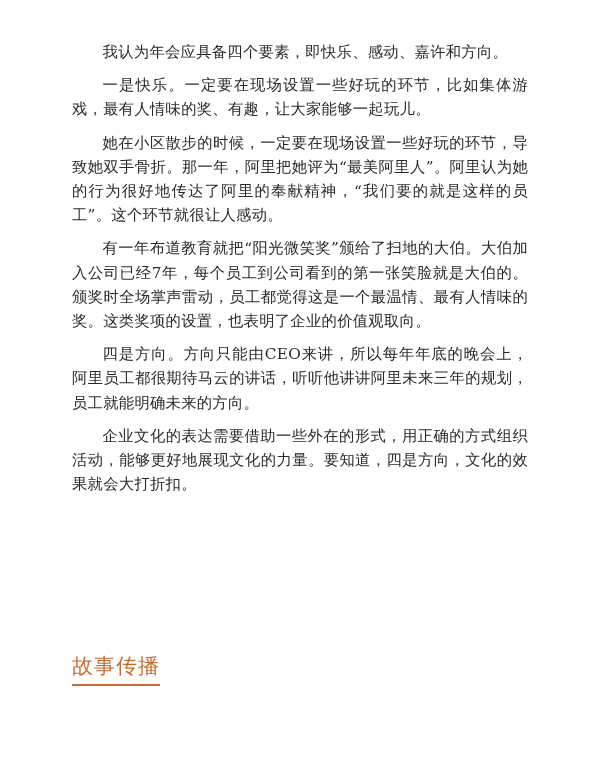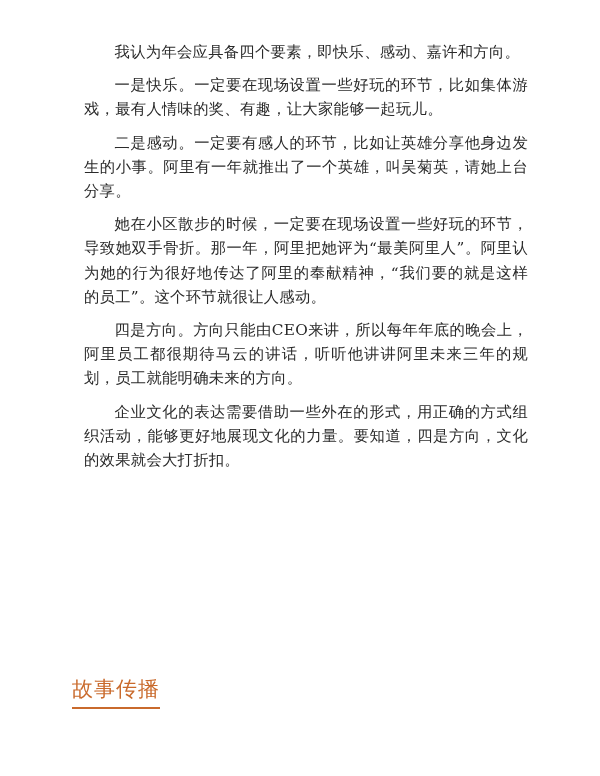--- a/index.html
+++ b/index.html
@@ -5,37 +5,37 @@
   html, body { margin: 0; padding: 0; background: #ffffff; }
   body { width: 600px; height: 776px; position: relative; overflow: hidden; }
   .page { position: absolute; left: 72px; top: 40px; width: 456px; }
   .para {
     font-family: "DejaVu Serif", "Liberation Serif", serif;
     font-size: 15.3px;
     line-height: 24.2px;
     color: #2a2a2a;
     text-indent: 2em;
     text-align: justify;
-    margin: 0 0 9px 12px;
+    margin: 0 0 9px 0;
     letter-spacing: 0.3px;
   }
   .heading {
-    position: absolute; left: 72px; top: 675px;
+    position: absolute; left: 72px; top: 652px;
     font-family: "DejaVu Serif", "Liberation Serif", serif;
     font-size: 21px; color: #c96a2c;
     padding-bottom: 4px;
     border-bottom: 2px solid #c96a2c;
     letter-spacing: 1px;
   }
 </style>
 </head>
 <body>
 
 <div class="page">
   <p class="para">我认为年会应具备四个要素，即快乐、感动、嘉许和方向。</p>
   <p class="para">一是快乐。一定要在现场设置一些好玩的环节，比如集体游戏，最有人情味的奖、有趣，让大家能够一起玩儿。</p>
-  <p class="para">二是感动。一定要有感人的环节，比如让英雄分享他身边发生的小事。阿里有一年就推出了一个英雄，叫吴菊英，请她上台分享。</p>
   <p class="para">她在小区散步的时候，一定要在现场设置一些好玩的环节，导致她双手骨折。那一年，阿里把她评为“最美阿里人”。阿里认为她的行为很好地传达了阿里的奉献精神，“我们要的就是这样的员工”。这个环节就很让人感动。</p>
+  <p class="para">有一年布道教育就把“阳光微笑奖”颁给了扫地的大伯。大伯加入公司已经7年，每个员工到公司看到的第一张笑脸就是大伯的。颁奖时全场掌声雷动，员工都觉得这是一个最温情、最有人情味的奖。这类奖项的设置，也表明了企业的价值观取向。</p>
   <p class="para">四是方向。方向只能由CEO来讲，所以每年年底的晚会上，阿里员工都很期待马云的讲话，听听他讲讲阿里未来三年的规划，员工就能明确未来的方向。</p>
   <p class="para">企业文化的表达需要借助一些外在的形式，用正确的方式组织活动，能够更好地展现文化的力量。要知道，四是方向，文化的效果就会大打折扣。</p>
 </div>
 
 <div class="heading">故事传播</div>
 
 </body></html>

